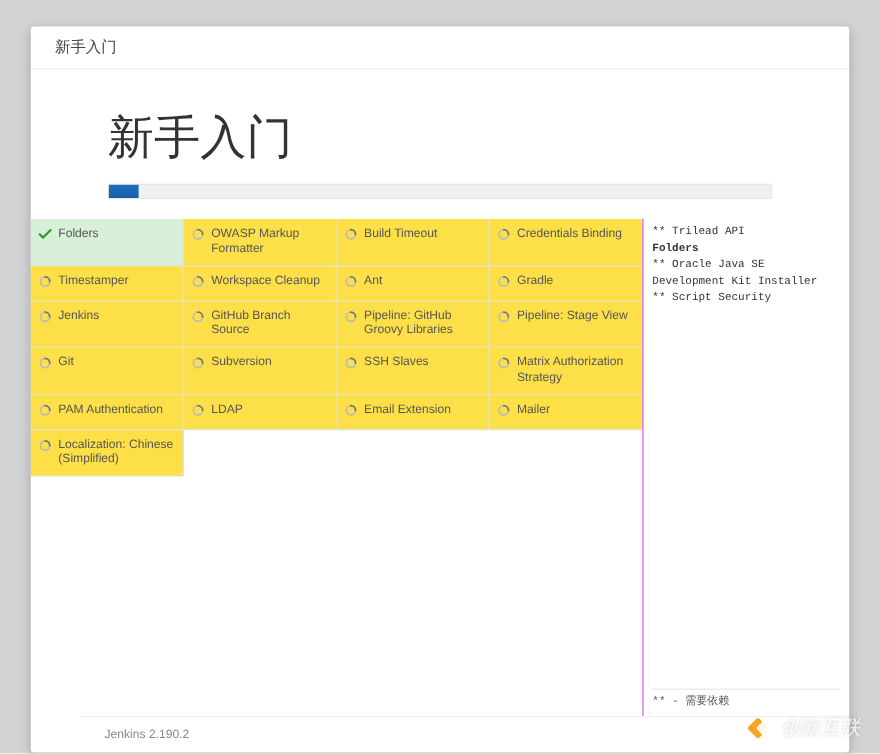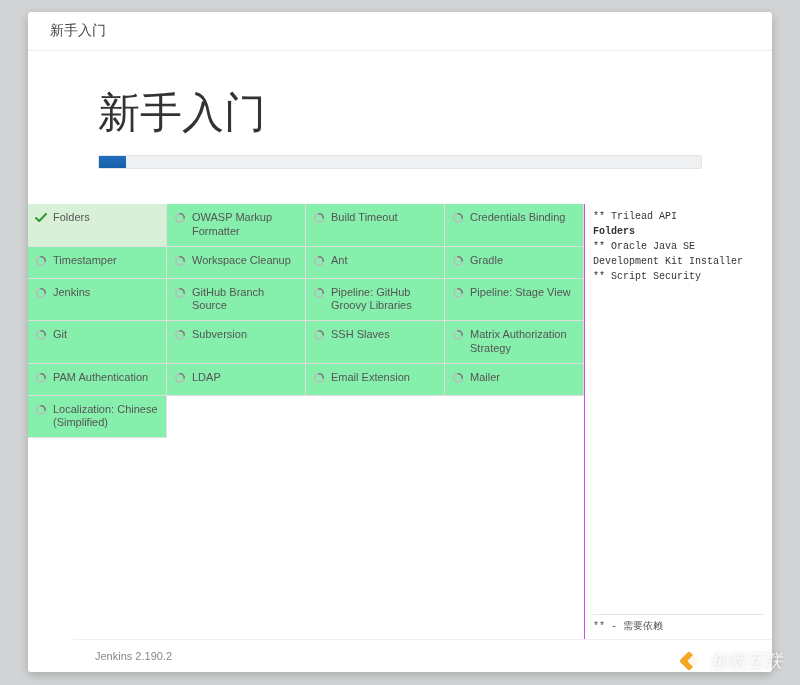--- a/index.html
+++ b/index.html
@@ -7,21 +7,21 @@
     background: #d1d3d4;
     font-family: "Helvetica Neue", Arial, "Microsoft YaHei", sans-serif;
     width: 800px;
     height: 685px;
     overflow: hidden;
     position: relative;
   }
   .dialog {
     position: absolute;
     left: 28px;
-    top: 12px;
+    top: 24px;
     width: 744px;
     height: 660px;
     background: #fff;
     border-radius: 3px;
     box-shadow: 0 3px 10px rgba(0,0,0,0.2);
     display: flex;
     flex-direction: column;
   }
   .header {
     padding: 10px 22px;
@@ -51,34 +51,33 @@
     left: 0;
     top: 0;
     height: 100%;
     width: 4.5%;
     background: linear-gradient(#1f6fbf, #175fa8);
   }
   .body {
     flex: 1;
     display: flex;
     min-height: 0;
-    margin-top: 17px;
   }
   .grid {
     width: 556px;
     display: grid;
     grid-template-columns: repeat(4, 1fr);
     grid-auto-rows: min-content;
     align-content: start;
   }
   .cell {
     border: 1px solid #e0e0e0;
     border-left: none;
     border-top: none;
-    background: #86efac;
+    background: #fde047;
     padding: 7px 6px 7px 6px;
     display: flex;
     align-items: flex-start;
     font-size: 11px;
     color: #555;
     min-height: 32px;
     line-height: 1.25;
   }
   .cell.done { background: #d7f0d7; }
   .cell .icon {
@@ -121,21 +120,21 @@
   }
   .watermark {
     position: absolute;
     right: 18px;
     bottom: 12px;
     color: rgba(255,255,255,0.85);
     font-size: 18px;
     font-style: italic;
     font-weight: 300;
     display: flex;
-    align-items: center;
+    align-items: flex-end;
     gap: 6px;
     text-shadow: 0 0 4px rgba(0,0,0,0.2);
   }
   .watermark .wm-icon {
     width: 22px; height: 22px;
     position: relative;
   }
   .watermark .wm-icon::before,
   .watermark .wm-icon::after {
     content: ""; position: absolute; border-radius: 2px;

